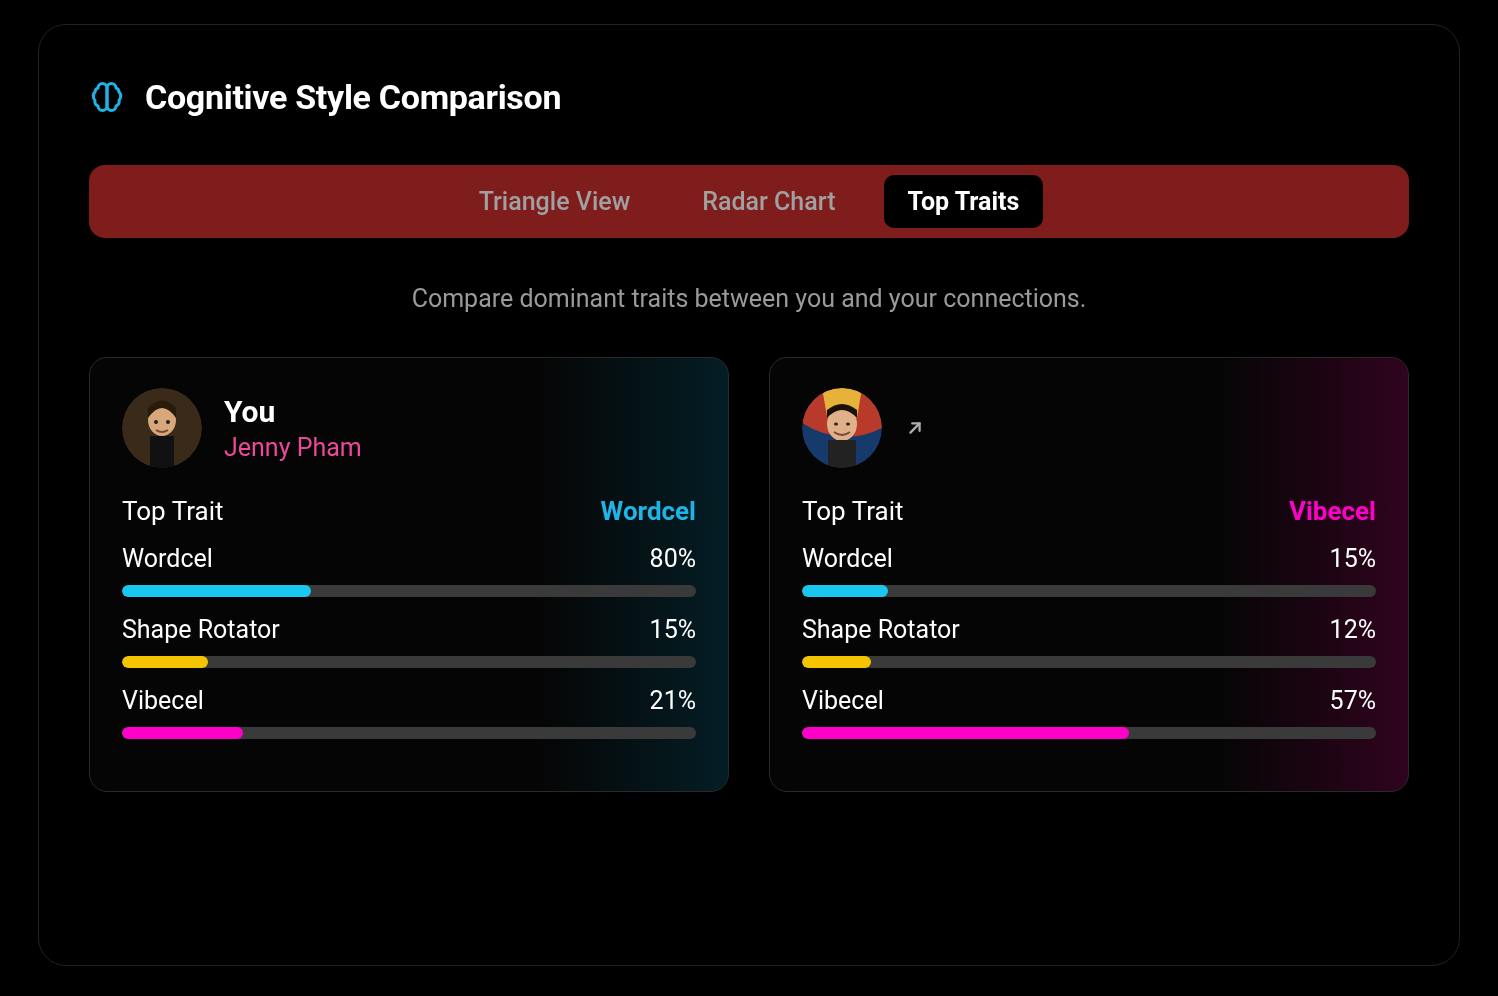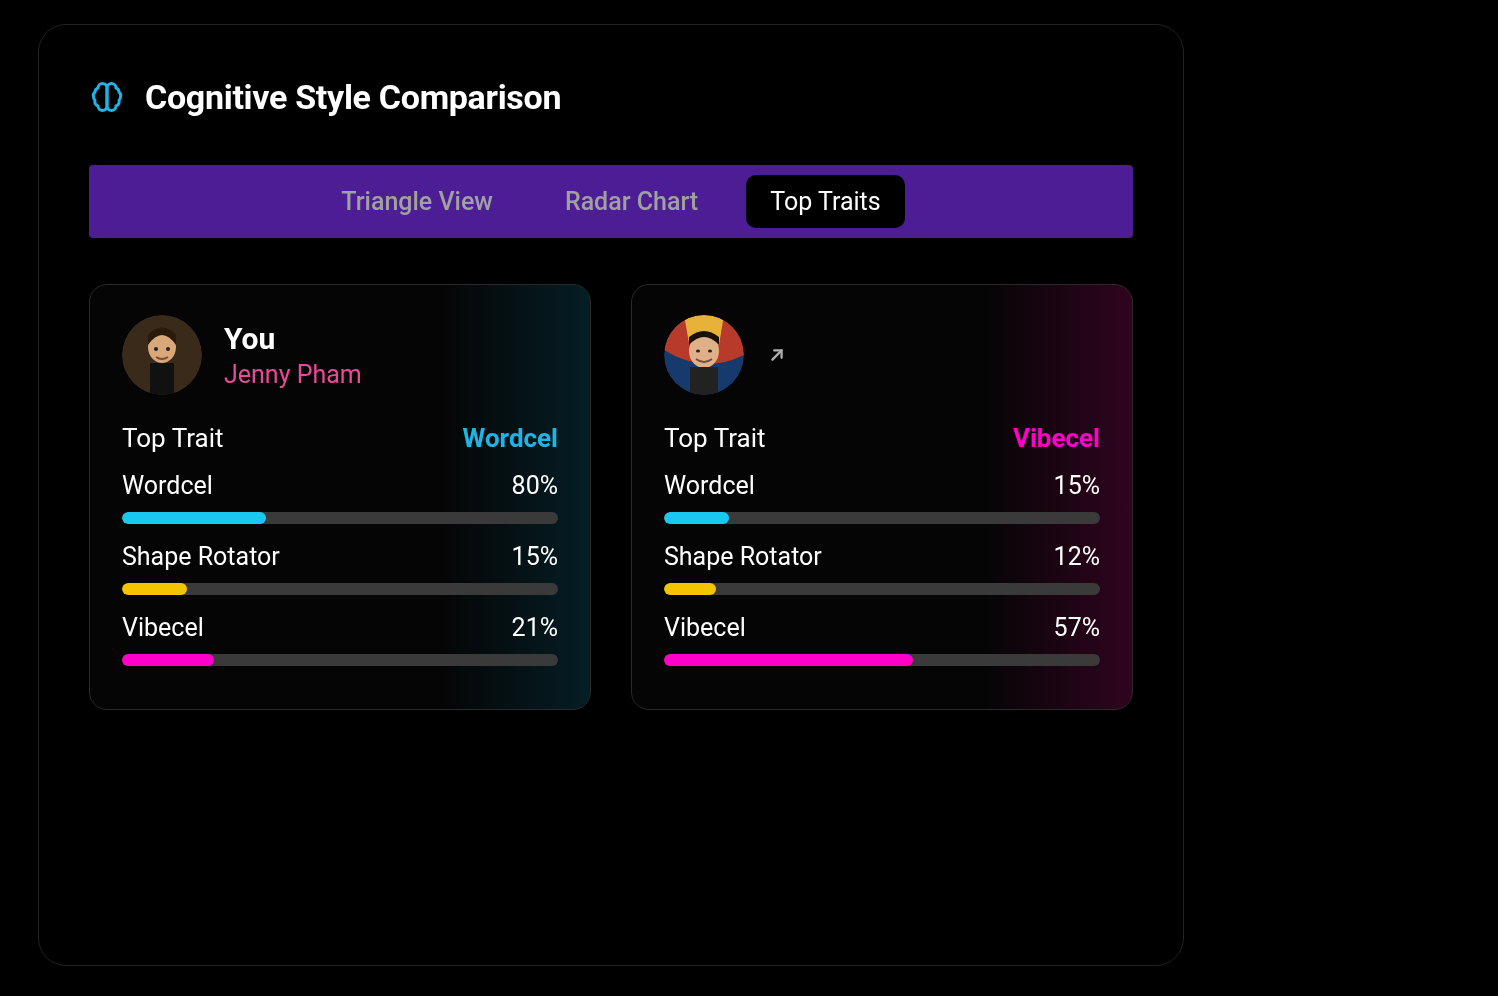--- a/index.html
+++ b/index.html
@@ -8,21 +8,21 @@
     height: 996px;
     background: #000;
     font-family: -apple-system, BlinkMacSystemFont, "Segoe UI", Roboto, Helvetica, Arial, sans-serif;
     color: #fff;
     overflow: hidden;
   }
   .panel {
     position: absolute;
     left: 38px;
     top: 24px;
-    width: 1146px;
+    width: 1422px;
     height: 942px;
     border: 1px solid #222;
     border-radius: 28px;
     padding: 52px 50px 40px 50px;
   }
   .header {
     display: flex;
     align-items: center;
     gap: 20px;
     margin-bottom: 48px;
@@ -36,54 +36,54 @@
     font-size: 34px;
     font-weight: 700;
     letter-spacing: -0.3px;
     color: #fff;
   }
   .tabs {
     display: flex;
     gap: 24px;
     align-items: center;
     justify-content: center;
-    background: #4c1d95;
-    border-radius: 4px;
+    background: #7f1d1d;
+    border-radius: 16px;
     padding: 10px;
     margin-bottom: 46px;
   }
   .tab {
     font-size: 25px;
     font-weight: 500;
     color: #A0A0A0;
     padding: 12px 24px;
     border-radius: 10px;
     cursor: pointer;
   }
   .tab.active {
     background: #000;
     color: #fff;
-    font-weight: 400;
+    font-weight: 700;
   }
   .subtext {
     text-align: center;
     font-size: 25px;
     color: #9A9A9A;
     margin-bottom: 44px;
   }
   .cards {
     display: flex;
     gap: 40px;
   }
   .card {
     position: relative;
     flex: 1;
     border: 1px solid #2A2A2A;
     border-radius: 18px;
-    padding: 30px 32px 25px 32px;
+    padding: 30px 32px 34px 32px;
     background: #050505;
     overflow: hidden;
   }
   .card .tint {
     position: absolute;
     top: 0;
     right: 0;
     bottom: 0;
     width: 30%;
     pointer-events: none;
@@ -179,20 +179,21 @@
     </svg>
     <h1>Cognitive Style Comparison</h1>
   </div>
 
   <div class="tabs">
     <div class="tab">Triangle View</div>
     <div class="tab">Radar Chart</div>
     <div class="tab active">Top Traits</div>
   </div>
 
+  <div class="subtext">Compare dominant traits between you and your connections.</div>
 
   <div class="cards">
 
     <div class="card">
       <div class="tint tint-cyan"></div>
       <div class="card-head">
         <svg class="avatar" viewBox="0 0 80 80">
           <defs>
               <clipPath id="c1">
                 <circle cx="40" cy="40" r="40"></circle>

